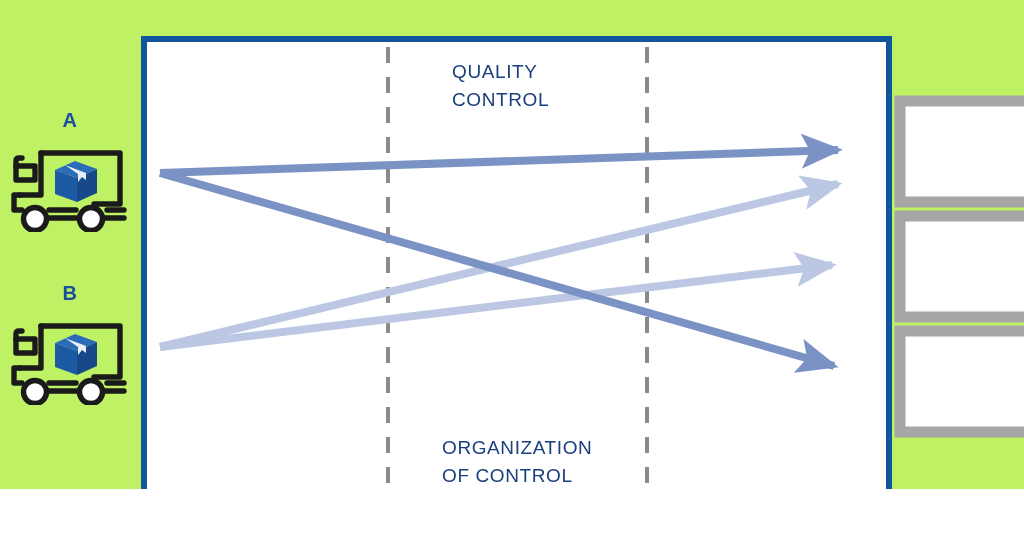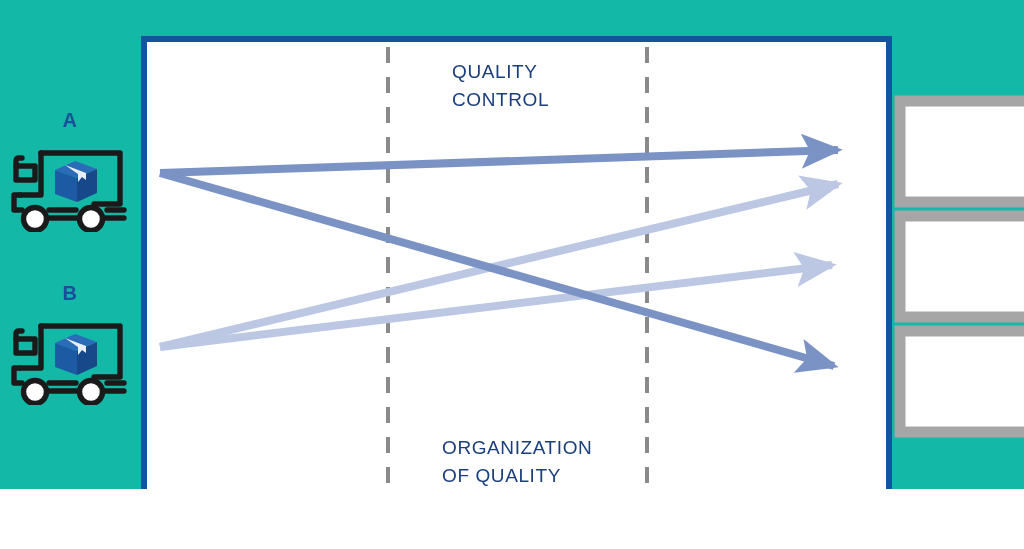--- a/index.html
+++ b/index.html
@@ -7,21 +7,21 @@
     padding: 0;
     background: #ffffff;
   }
   body {
     font-family: "Liberation Sans", sans-serif;
   }
   #stage {
     position: relative;
     width: 1024px;
     height: 489px;
-    background: #14b8a6;
+    background: #bef264;
     overflow: hidden;
   }
   .layer {
     position: absolute;
     left: 0;
     top: 0;
     width: 1024px;
     height: 549px;
   }
   
@@ -89,21 +89,21 @@
     <line x1="160" y1="347" x2="832" y2="265" stroke="#bcc7e3" stroke-width="8" marker-end="url(#head-light)"></line>
 
     <line x1="160" y1="173" x2="838" y2="150" stroke="#7b93c4" stroke-width="8" marker-end="url(#head-dark)"></line>
     <line x1="160" y1="173" x2="834" y2="366" stroke="#7b93c4" stroke-width="8" marker-end="url(#head-dark)"></line>
   </svg>
 
   <div class="zone-caption" id="caption-quality">QUALITY
 CONTROL</div>
 
   <div class="zone-caption" id="caption-organization">ORGANIZATION
-OF QUALITY</div>
+OF CONTROL</div>
 
   <div class="truck-group" id="truck-a" style="left:0px; top:110px;">
     <div class="truck-label">A</div>
     <svg class="truck-icon" width="124" height="92" viewBox="0 0 124 92">
       <g fill="none" stroke="#1a1a1a" stroke-width="5.4" stroke-linecap="round" stroke-linejoin="round">
 
         <path d="M33 13 L112 13 L112 62"></path>
 
         <path d="M33 13 L33 55 L12 55"></path>
         <path d="M12 55 L6 55 L6 70 L14 70"></path>

